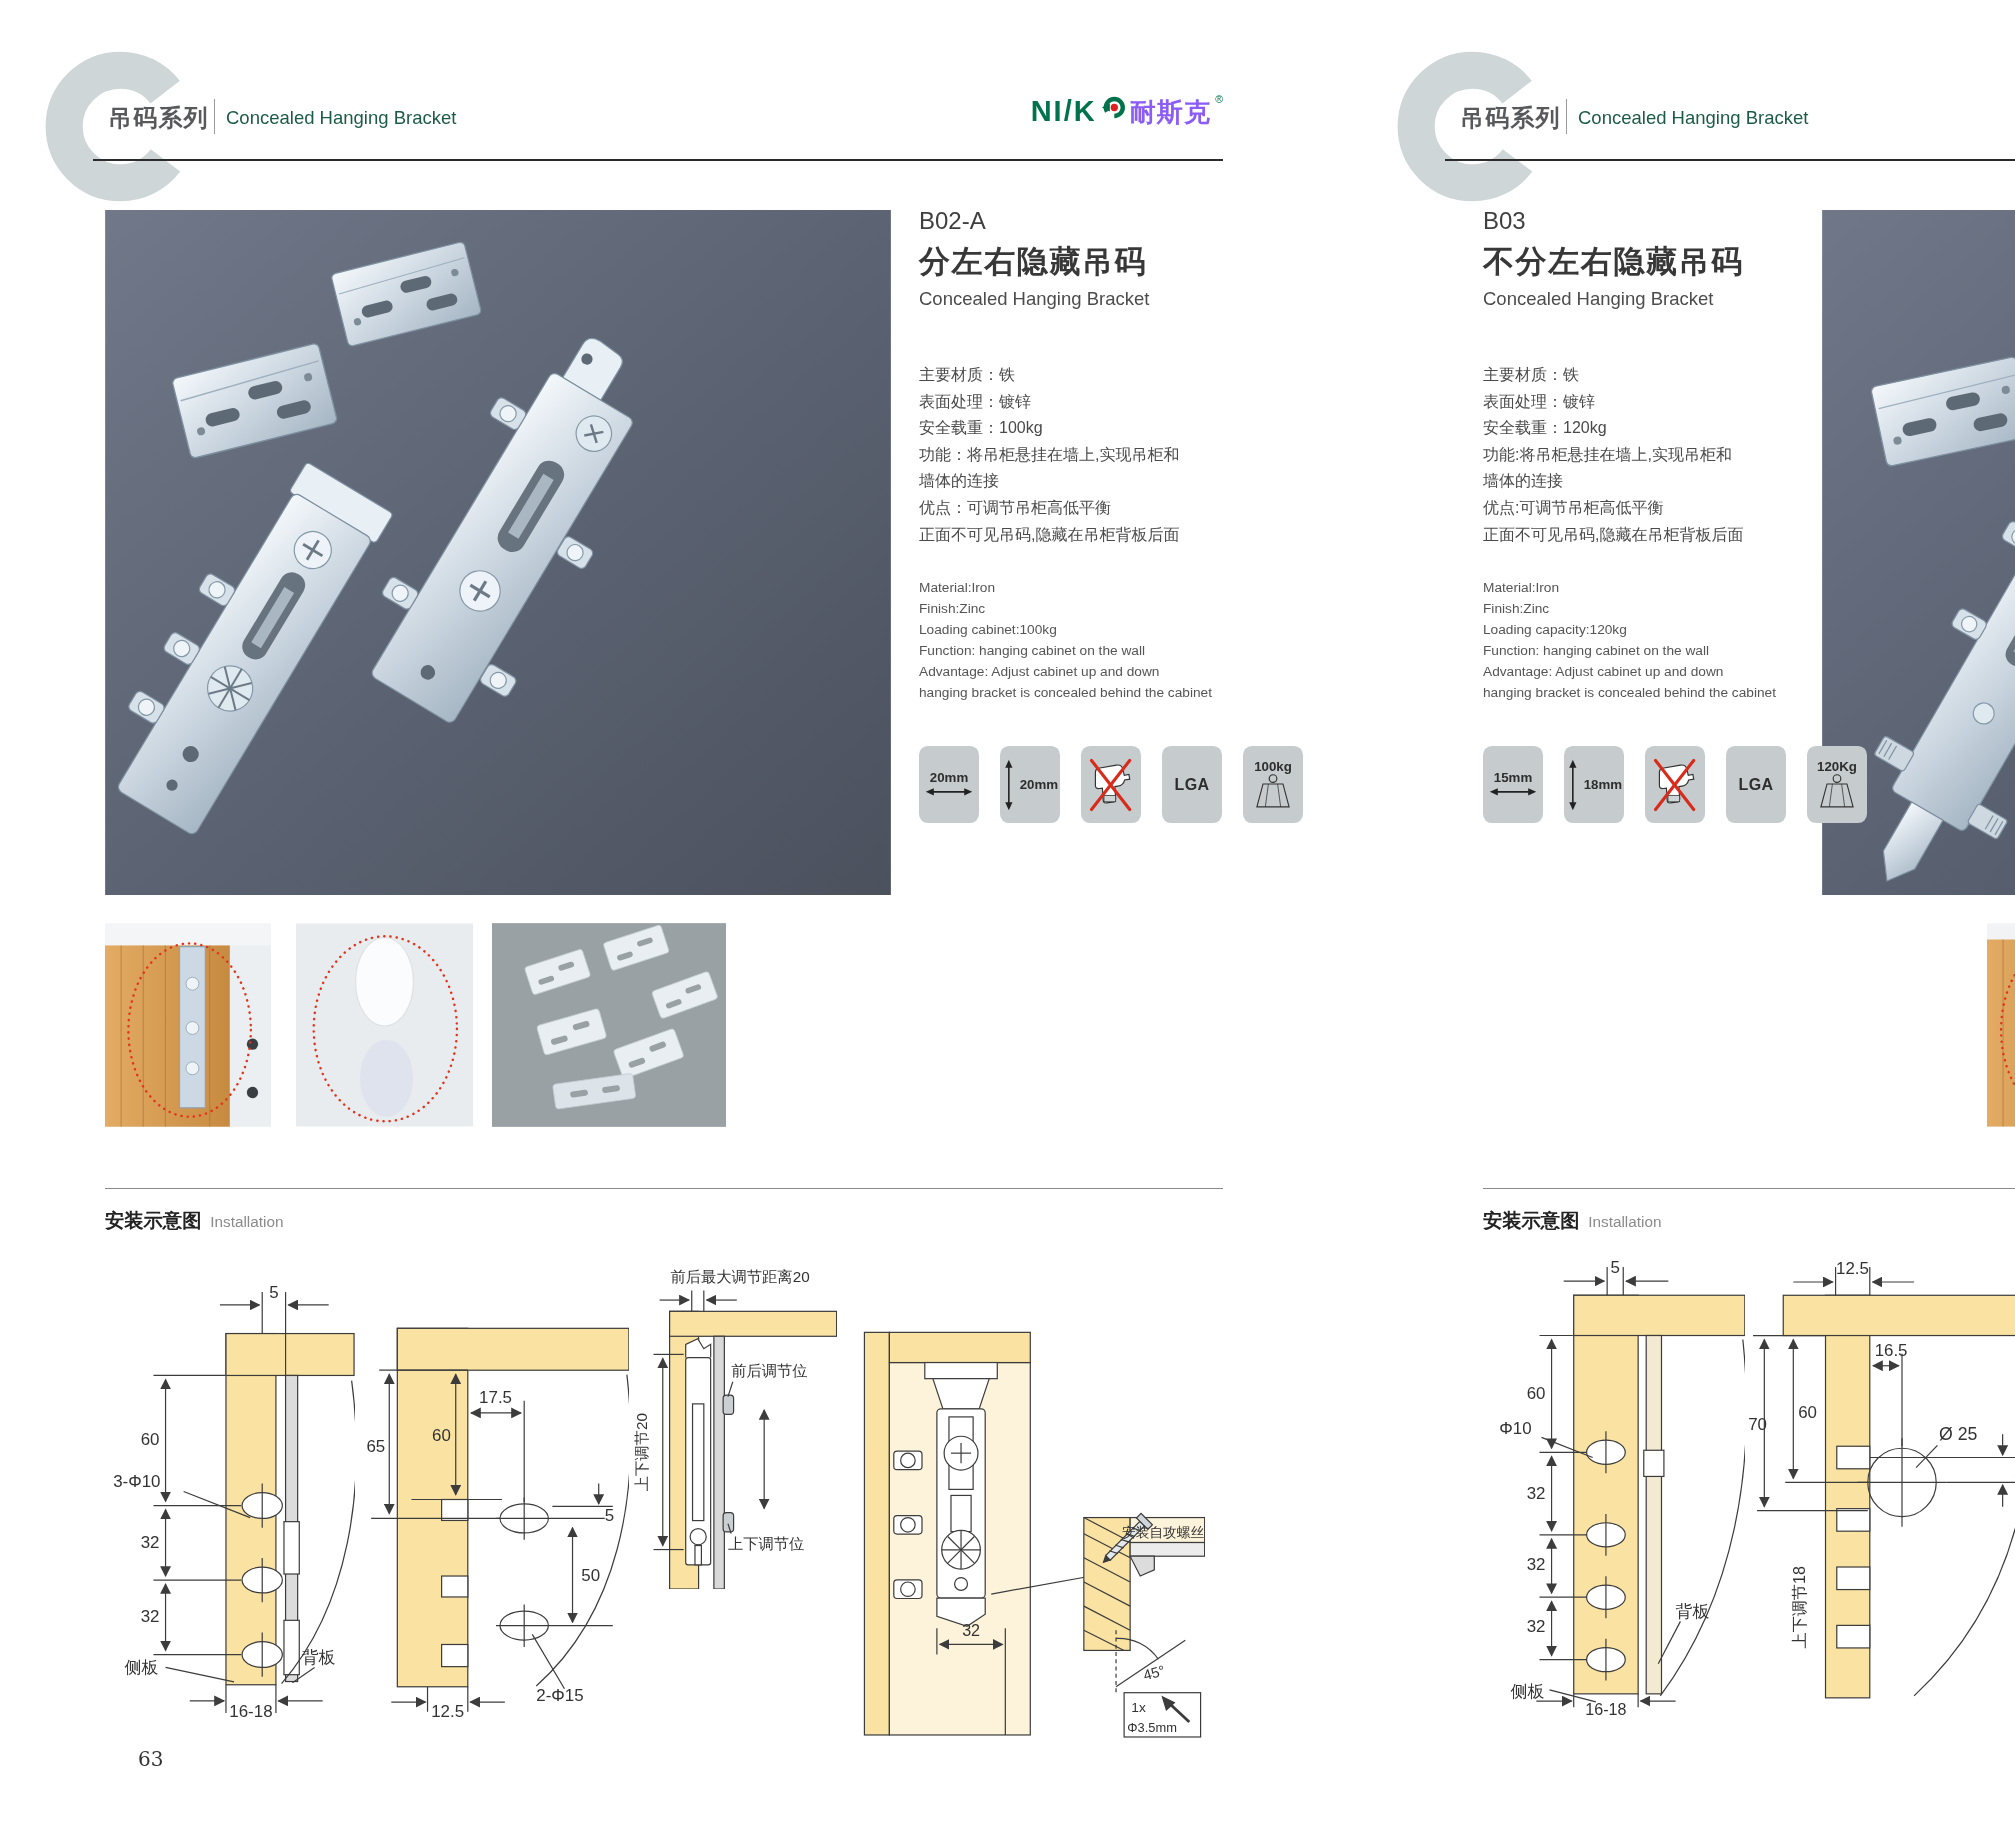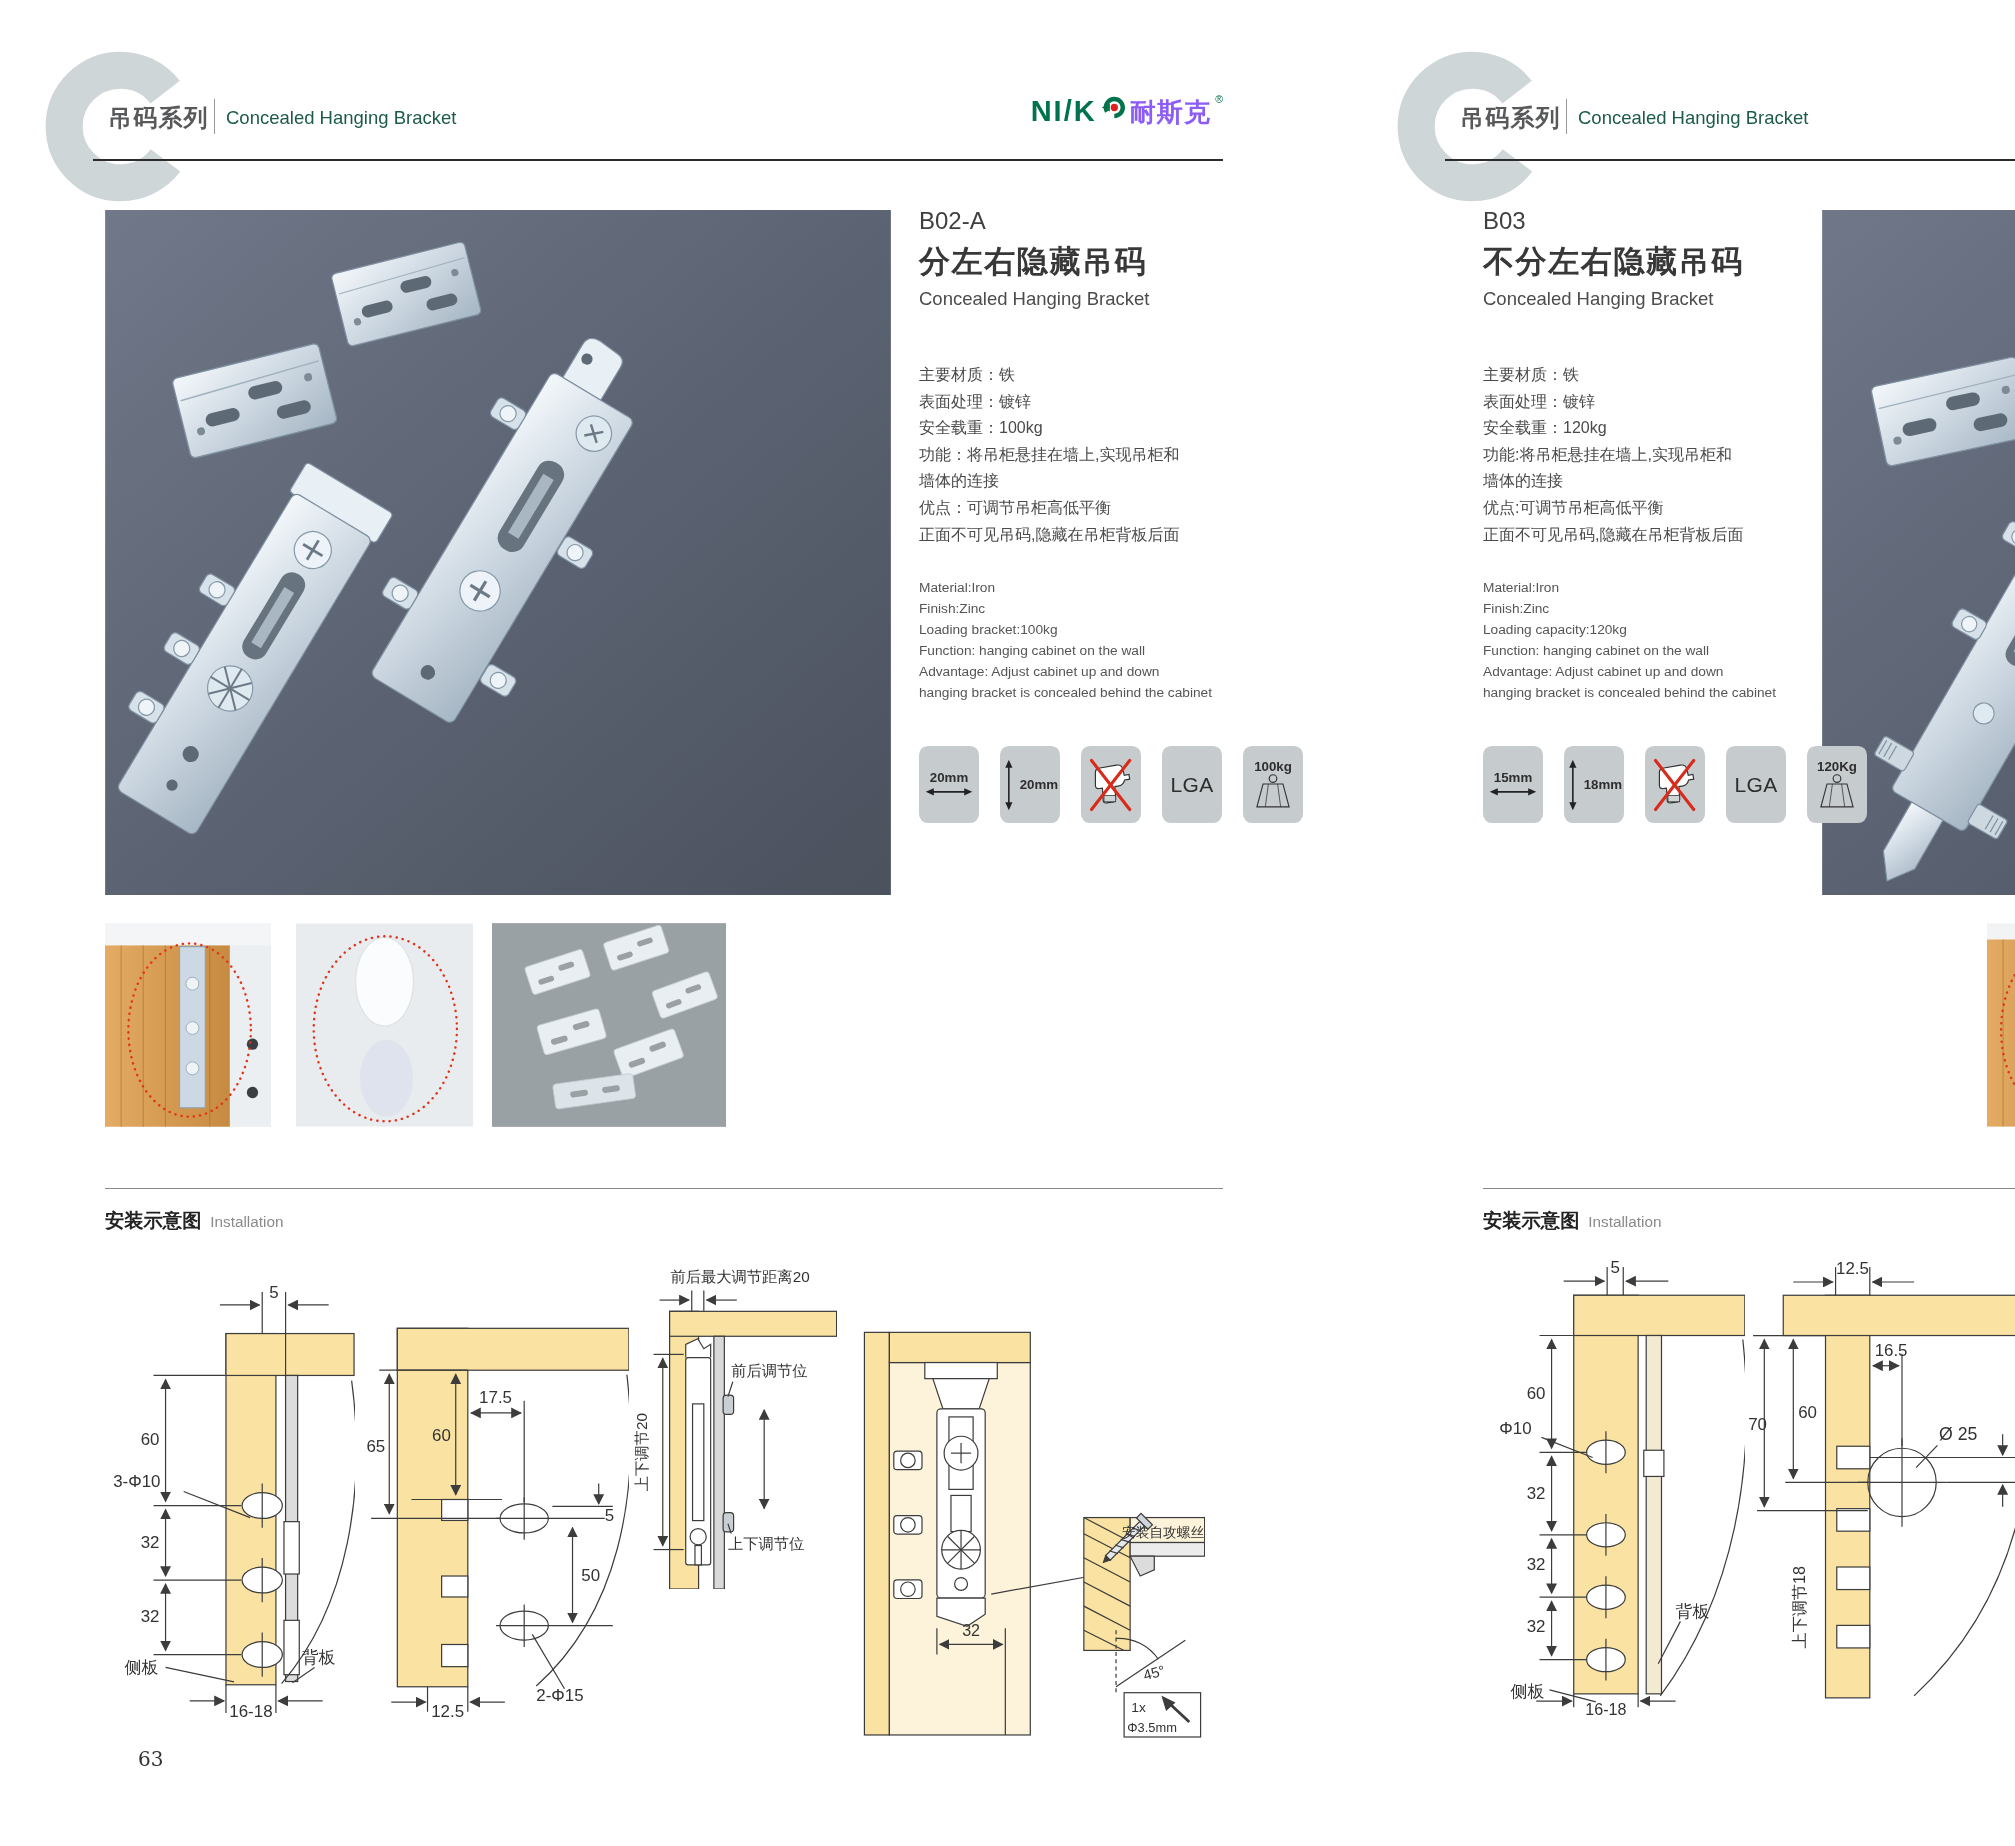--- a/index.html
+++ b/index.html
@@ -25,21 +25,21 @@
   #page1 .ptext{left:919px;} #page2 .ptext{left:131px;}
   .code{top:207px;position:absolute;font-size:24px;color:#3f3f3f;}
   .name-cn{top:241px;position:absolute;font-size:31px;font-weight:700;color:#383838;letter-spacing:1.6px;}
   .name-en{top:288px;position:absolute;font-size:18.5px;color:#4c4c4c;}
   .spec-cn{top:362px;position:absolute;font-size:16px;line-height:26.6px;color:#4a4a4a;}
   .spec-en{top:577px;position:absolute;font-size:13.7px;line-height:21px;color:#555;}
   .badges{top:746px;position:absolute;display:flex;gap:21px;}
   .badge{width:60px;height:77px;border-radius:8.9px;background:#c6cbcd;display:flex;flex-direction:column;align-items:center;justify-content:center;color:#2e2e2e;}
   .badge.b2{flex-direction:row;gap:4px;}
   .btxt{font-size:13.3px;font-weight:600;}
-  .lga{font-size:21px;font-weight:400;letter-spacing:0.4px;}
+  .lga{font-size:16px;font-weight:700;letter-spacing:0.4px;}
 
   
   .thumb{position:absolute;top:923px;height:204px;}
 
   
   .inst-rule{position:absolute;top:1188px;height:1.2px;background:#8a8a8a;}
   #page1 .inst-rule{left:105px;width:1118px;}
   #page2 .inst-rule{left:131px;width:1120px;}
   .inst-title{position:absolute;top:1207px;}
   #page1 .inst-title{left:105px;} #page2 .inst-title{left:131px;}
@@ -180,21 +180,21 @@
       <div>表面处理：镀锌</div>
       <div>安全载重：100kg</div>
       <div>功能：将吊柜悬挂在墙上,实现吊柜和</div>
       <div>墙体的连接</div>
       <div>优点：可调节吊柜高低平衡</div>
       <div>正面不可见吊码,隐藏在吊柜背板后面</div>
     </div>
     <div class="spec-en">
       <div>Material:Iron</div>
       <div>Finish:Zinc</div>
-      <div>Loading bracket:100kg</div>
+      <div>Loading cabinet:100kg</div>
       <div>Function: hanging cabinet on the wall</div>
       <div>Advantage: Adjust cabinet up and down</div>
       <div>hanging bracket is concealed behind the cabinet</div>
     </div>
     <div class="badges">
       <div class="badge b1">
         <span class="btxt">20mm</span>
         <svg width="48" height="13.7" viewBox="0 0 120 34">
           <line x1="16" y1="17" x2="104" y2="17" stroke="#222" stroke-width="4"></line>
           <path d="M2 17 L22 8 L22 26 Z" fill="#222"></path>

